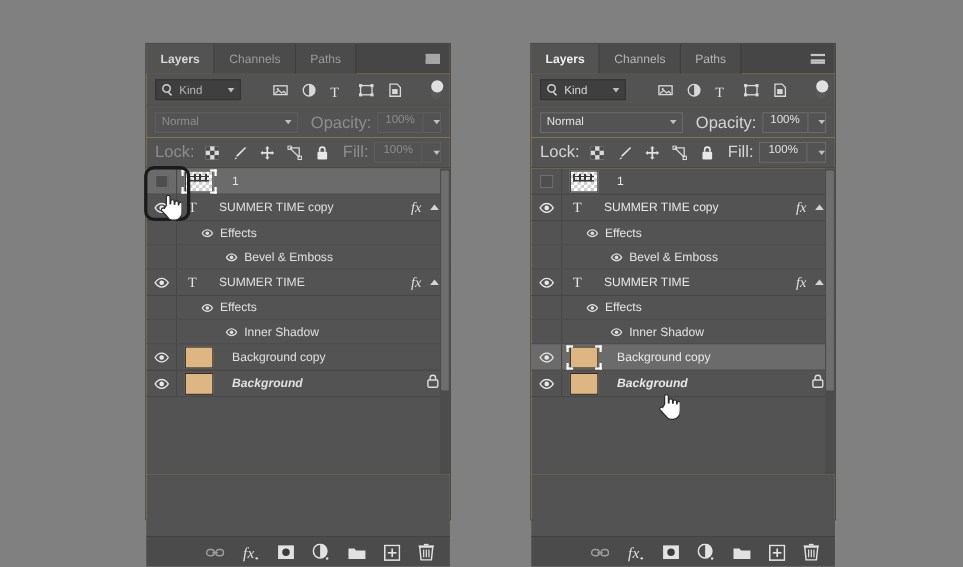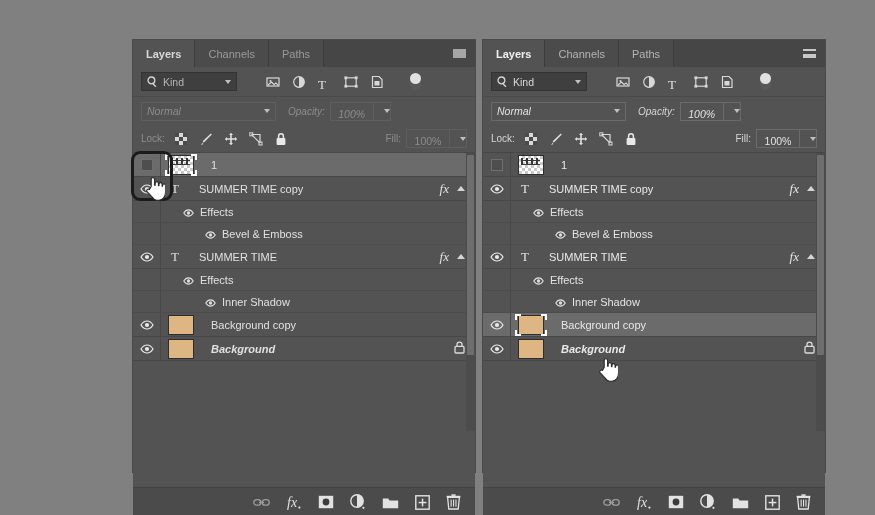--- a/index.html
+++ b/index.html
@@ -7,21 +7,21 @@
     width:875px; height:515px;
     background:#808080;
     font-family:"Liberation Sans", sans-serif;
     overflow:hidden;
   }
   .stage{ position:relative; width:875px; height:515px; }
 
   
   .panel{
     position:absolute;
-    width:342px; height:432px;
+    width:276px; height:432px;
     background:#fde047;
     box-shadow:0 0 0 1px #4a4a4a;
   }
   .panel.left{ left:133px; top:40px; }
   .panel.right{ left:483px; top:40px; }
 
   
   .tabbar{
     height:27px; background:#464646;
     display:flex; align-items:stretch; position:relative;
@@ -66,32 +66,31 @@
     margin-left:10px; width:11px;height:17px;border-radius:6px;
     background:#595959; position:relative;
   }
   .toggle-knob:after{content:"";position:absolute;left:0;top:0;
     width:11px;height:11px;border-radius:50%;background:#e0e0e0;}
 
   
   .blend-row{
     height:28px; display:flex; align-items:center; padding:0 8px; gap:0;
     background:#535353;
-    font-style:italic;
   }
   .blend-select{
     width:135px;height:19px;background:#535353;border:1px solid #6a6a6a;
     display:flex;align-items:center;padding:0 5px;font-size:10.5px;color:#e2e2e2;
   }
   .dim .blend-select{ border-color:#5e5e5e; color:#8d8d8d; }
-  .lbl{ font-size:10px; color:#d5d5d5; margin-left:12px; }
+  .lbl{ font-size:15px; color:#d5d5d5; margin-left:12px; }
   .dim .lbl{ color:#8d8d8d; }
   .num-field{
     width:44px;height:19px;background:#535353;border:1px solid #6a6a6a;
-    display:flex;align-items:flex-end;justify-content:center;
+    display:flex;align-items:flex-start;justify-content:center;
     font-size:10.5px;color:#e2e2e2;margin-left:5px;
   }
   .dim .num-field{ border-color:#5e5e5e;color:#8d8d8d; }
   .num-caret{
     width:17px;height:19px;border:1px solid #6a6a6a;border-left:none;
     display:flex;align-items:center;justify-content:center;
   }
   .dim .num-caret{ border-color:#5e5e5e; }
 
   

